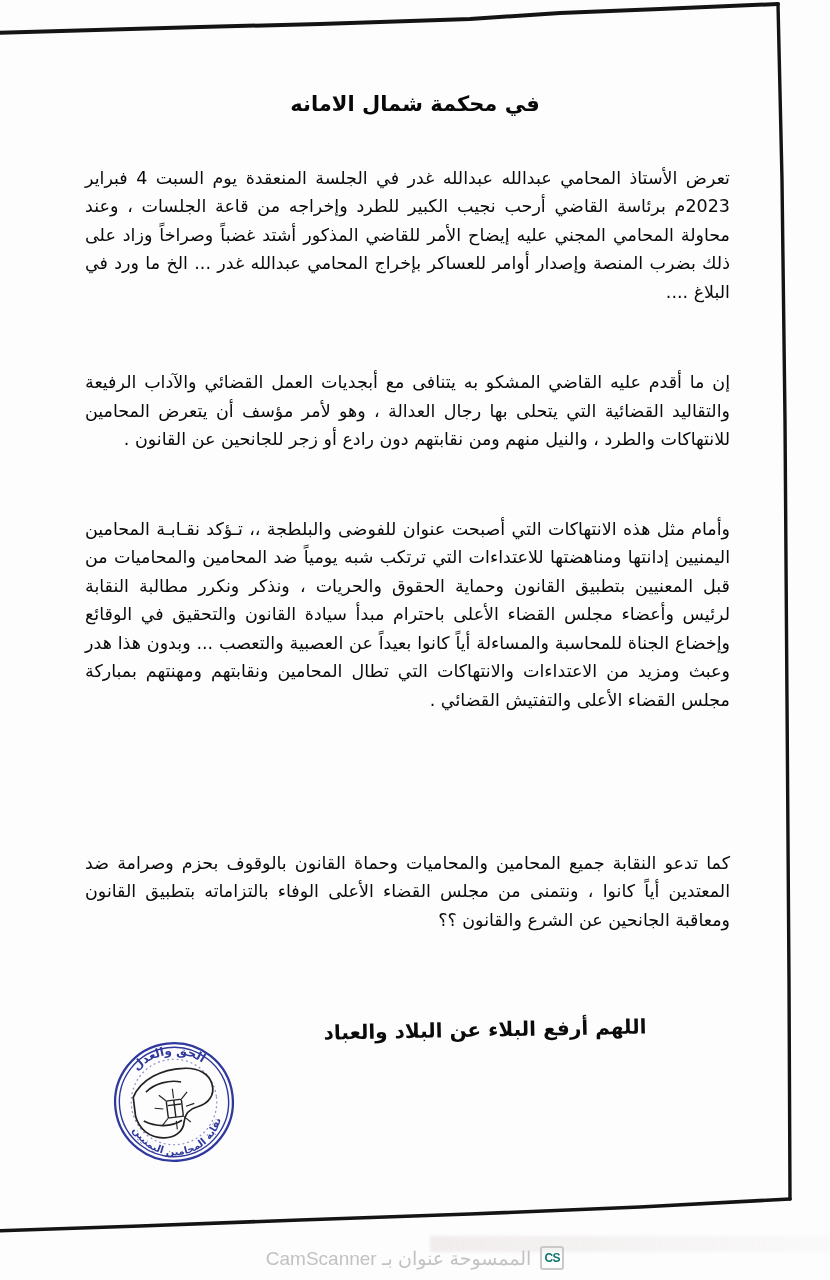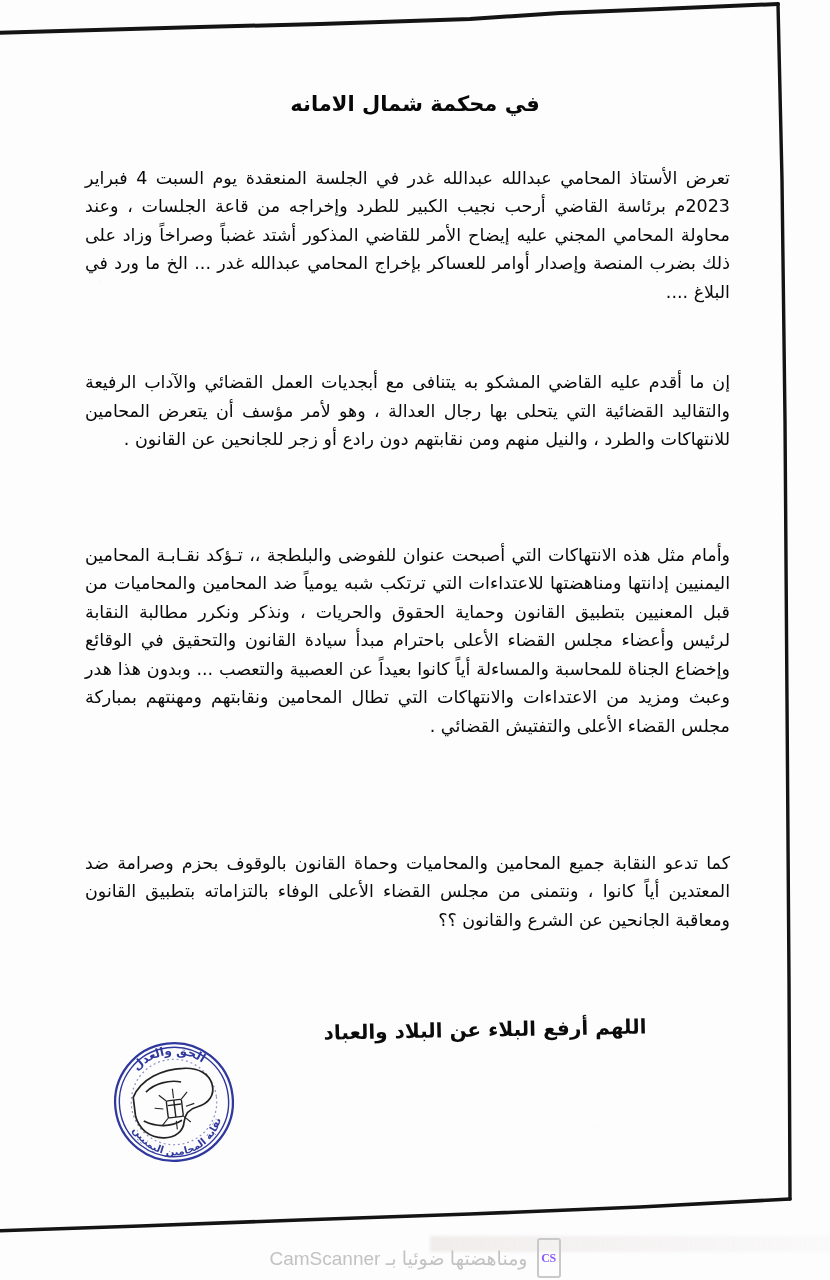--- a/index.html
+++ b/index.html
@@ -75,21 +75,21 @@
     font-family: "DejaVu Sans", "Liberation Sans", sans-serif;
     font-size: 17.5px;
     line-height: 28.5px;
     color: #0a0a0a;
     text-align: justify;
     text-justify: inter-word;
     font-weight: 400;
   }
   .para.p1 { top: 146px; }
   .para.p2 { top: 340px; margin-top: 28px; }
-  .para.p3 { top: 523px; }
+  .para.p3 { top: 497px; }
   .para.p4 { top: 831px; }
 
   .closing-line {
     position: absolute;
     top: 1013px;
     right: 110px;
     left: 250px;
     text-align: center;
     font-family: "DejaVu Sans", "Liberation Sans", sans-serif;
     font-weight: 700;
@@ -116,27 +116,27 @@
     left: 0; right: 0;
     top: 1241px;
     height: 34px;
     direction: rtl;
     display: flex;
     align-items: center;
     justify-content: center;
     gap: 9px;
   }
   #cs-badge {
-    width: 24px; height: 40px;
+    width: 24px; height: 24px;
     border: 2px solid #c9c9c9;
     border-radius: 3px;
     display: flex; align-items: center; justify-content: center;
-    font-family: Liberation Serif, serif;
+    font-family: Liberation Sans, sans-serif;
     font-size: 12px; font-weight: 700;
-    color: #8b5cf6;
+    color: #0f766e;
     letter-spacing: -.5px;
     direction: ltr;
   }
   #footer-text {
     font-family: "Liberation Sans", sans-serif;
     font-size: 19px;
     color: #c2c2c2;
     white-space: nowrap;
   }
   
@@ -222,14 +222,14 @@
     <rect x="72" y="78" width="16" height="18" rx="1.5"></rect>
     <line x1="80" y1="78" x2="80" y2="96"></line>
     <line x1="73" y1="83" x2="87" y2="83"></line>
   </g>
 </svg>
 
 <div id="footer-bleed"></div>
 
 <div id="footer">
   <div id="cs-badge">CS</div>
-  <div id="footer-text">ومناهضتها ضوئيا بـ CamScanner</div>
+  <div id="footer-text">الممسوحة عنوان بـ CamScanner</div>
 </div>
 
 </body></html>

